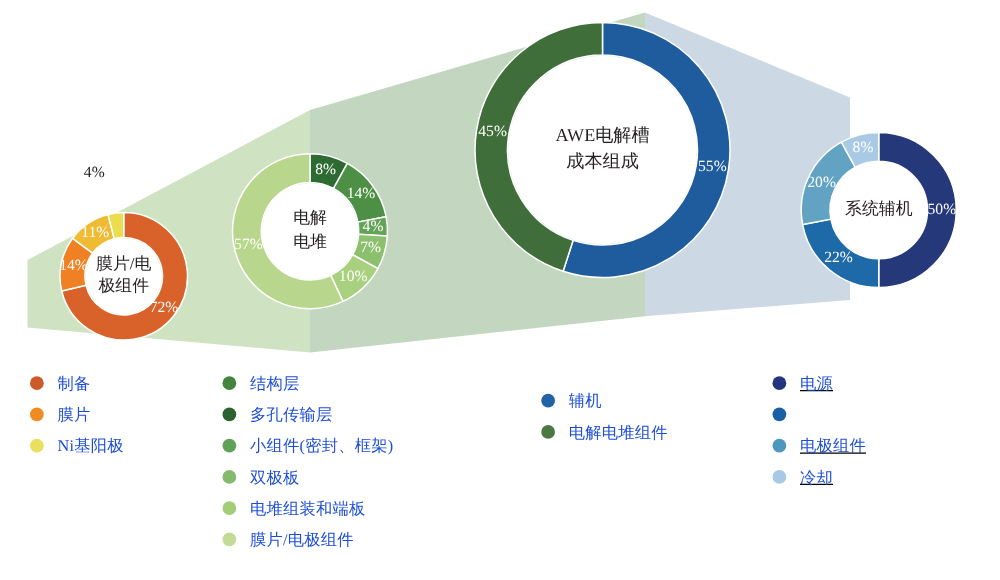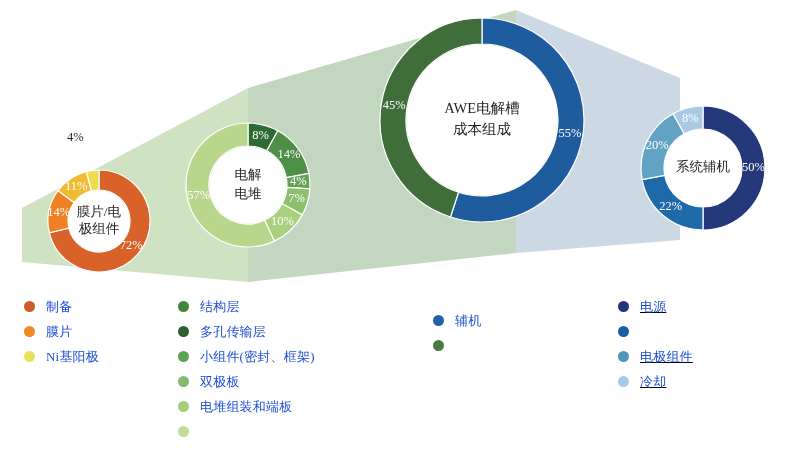--- a/index.html
+++ b/index.html
@@ -147,30 +147,32 @@
       <div class="legend-item">
         <span class="legend-dot" style="background: rgb(130, 187, 109);"></span>
         <span class="legend-label">双极板</span>
       </div>
       <div class="legend-item">
         <span class="legend-dot" style="background: rgb(163, 205, 119);"></span>
         <span class="legend-label">电堆组装和端板</span>
       </div>
       <div class="legend-item">
         <span class="legend-dot" style="background: rgb(194, 220, 151);"></span>
+        <span class="legend-label">膜片/电极组件</span>
       </div>
     </div>
 
   <div class="legend-col" id="legend-col-3">
       <div class="legend-item">
         <span class="legend-dot" style="background: rgb(34, 99, 165);"></span>
         <span class="legend-label">辅机</span>
       </div>
       <div class="legend-item">
         <span class="legend-dot" style="background: rgb(74, 122, 66);"></span>
+        <span class="legend-label">电解电堆组件</span>
       </div>
     </div>
 
   <div class="legend-col" id="legend-col-4">
       <div class="legend-item">
         <span class="legend-dot" style="background: rgb(35, 53, 124);"></span>
         <span class="legend-label">电源</span>
       </div>
       <div class="legend-item">
         <span class="legend-dot" style="background: rgb(26, 95, 164);"></span>

